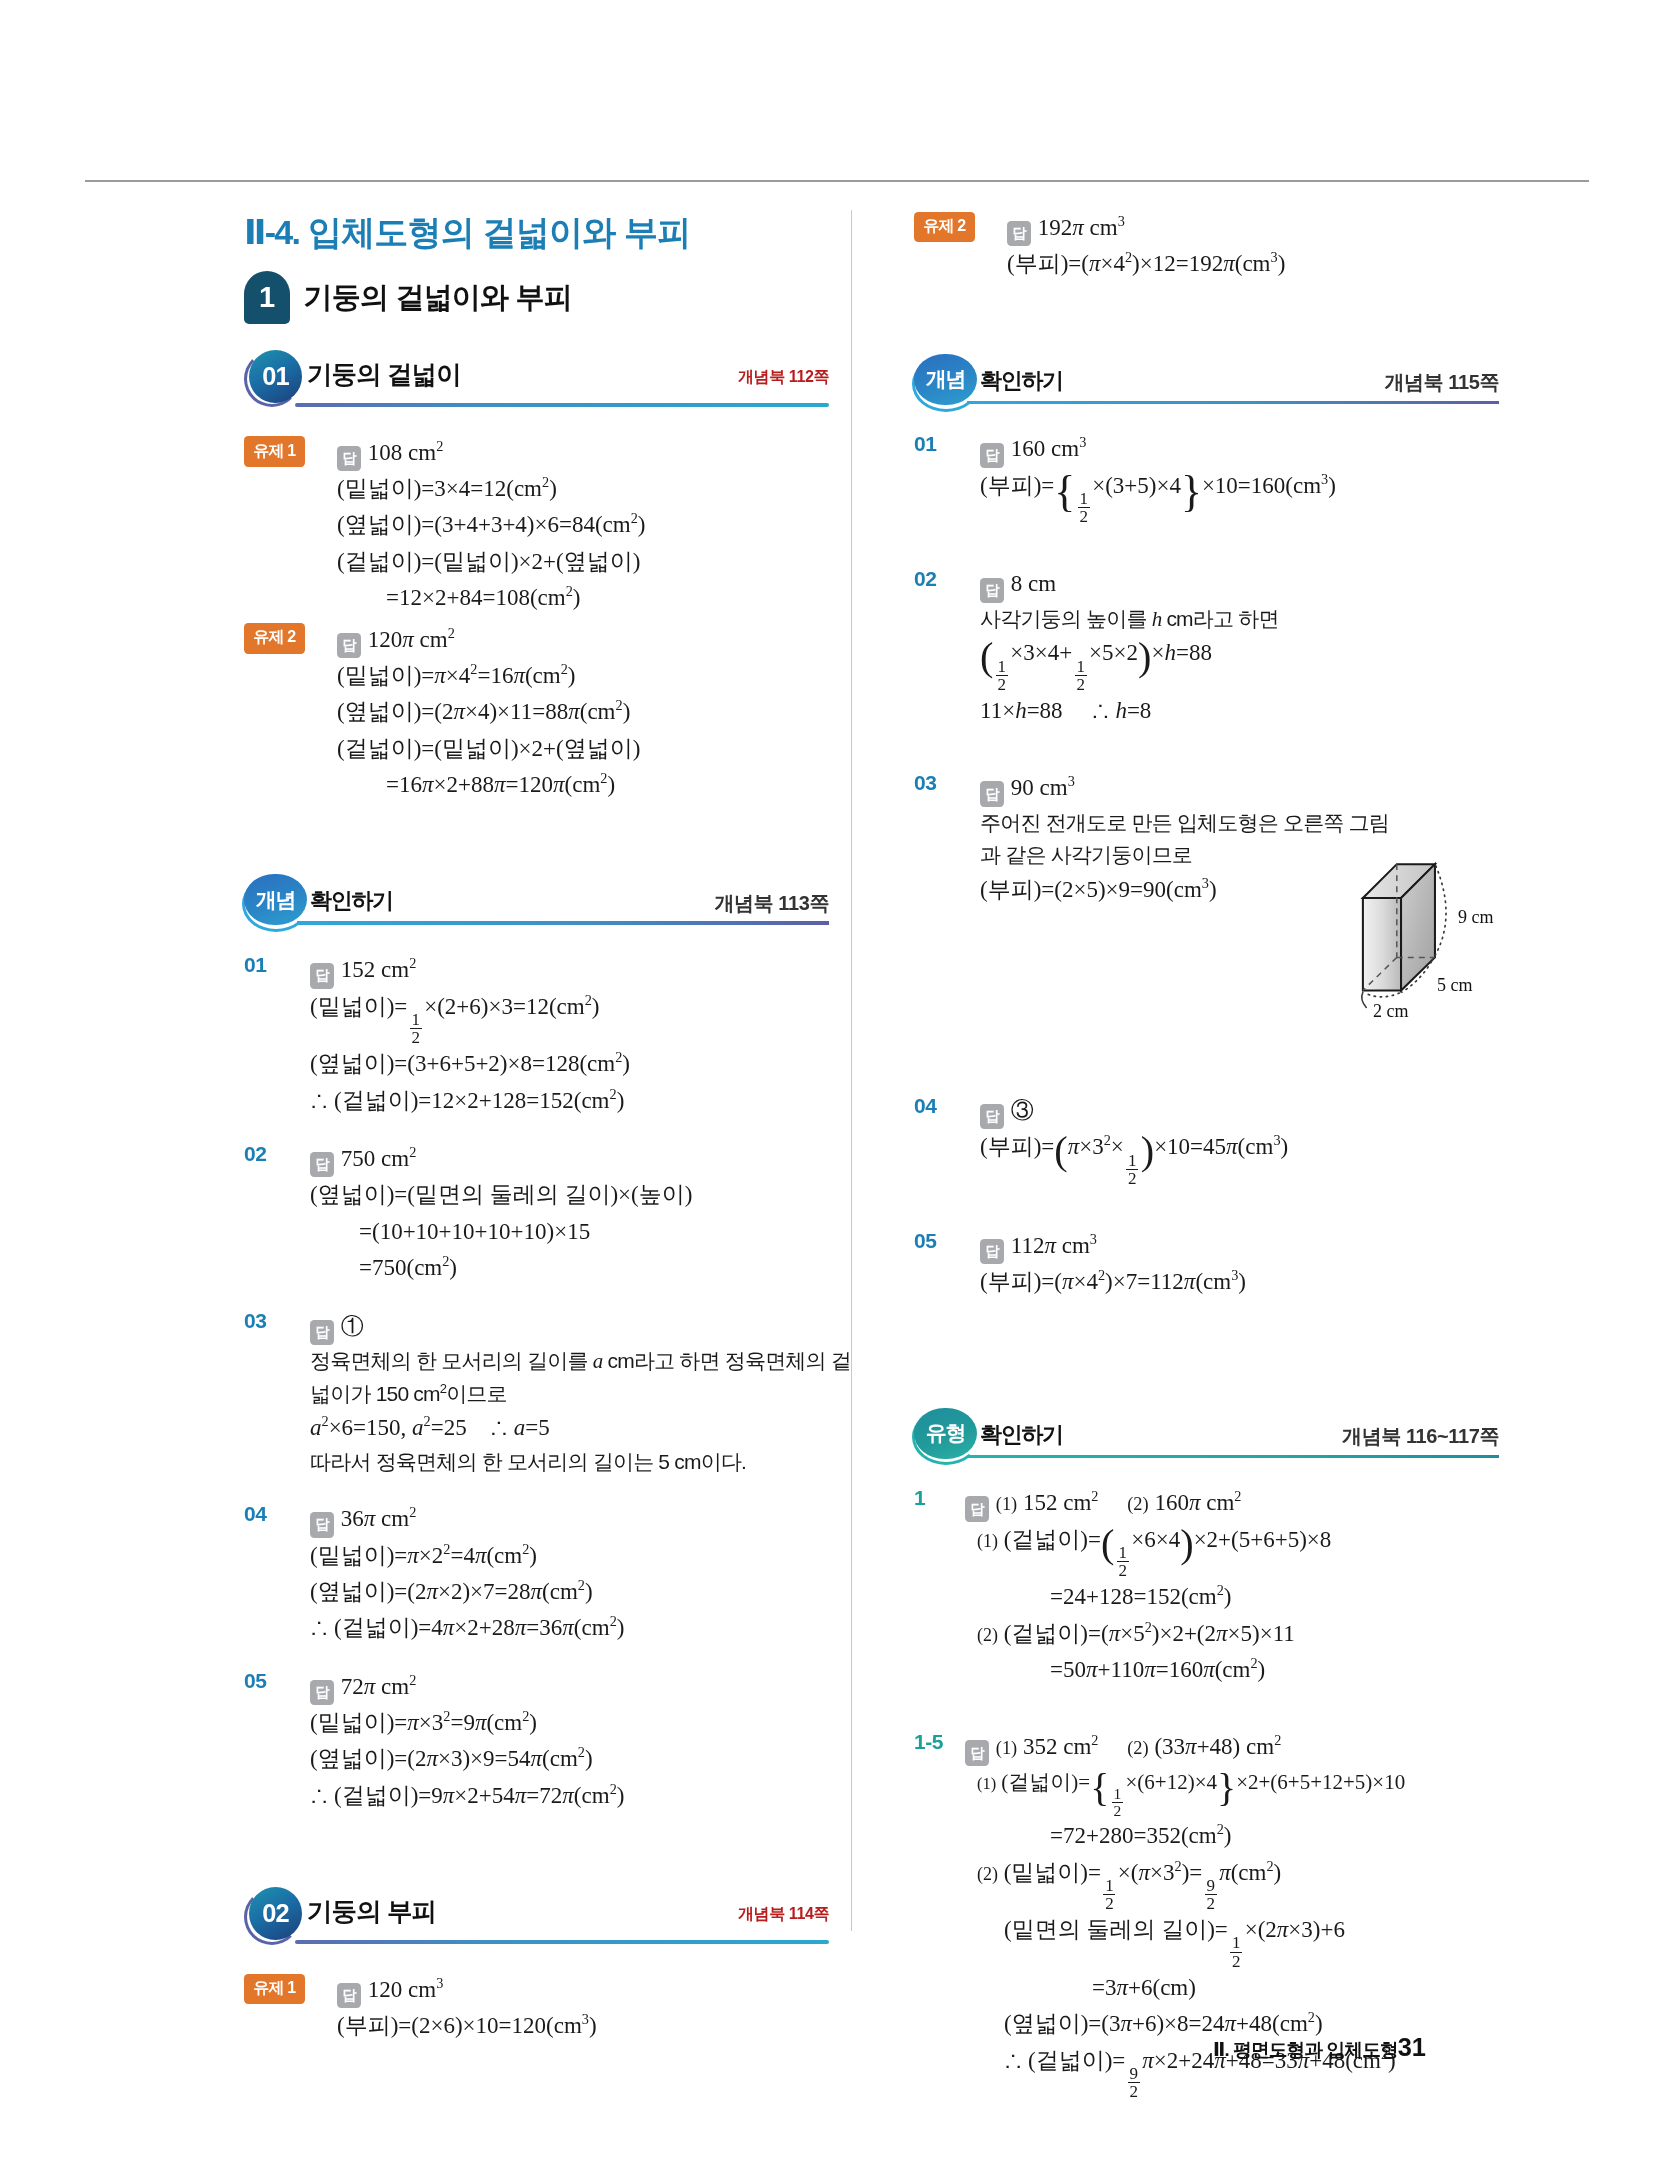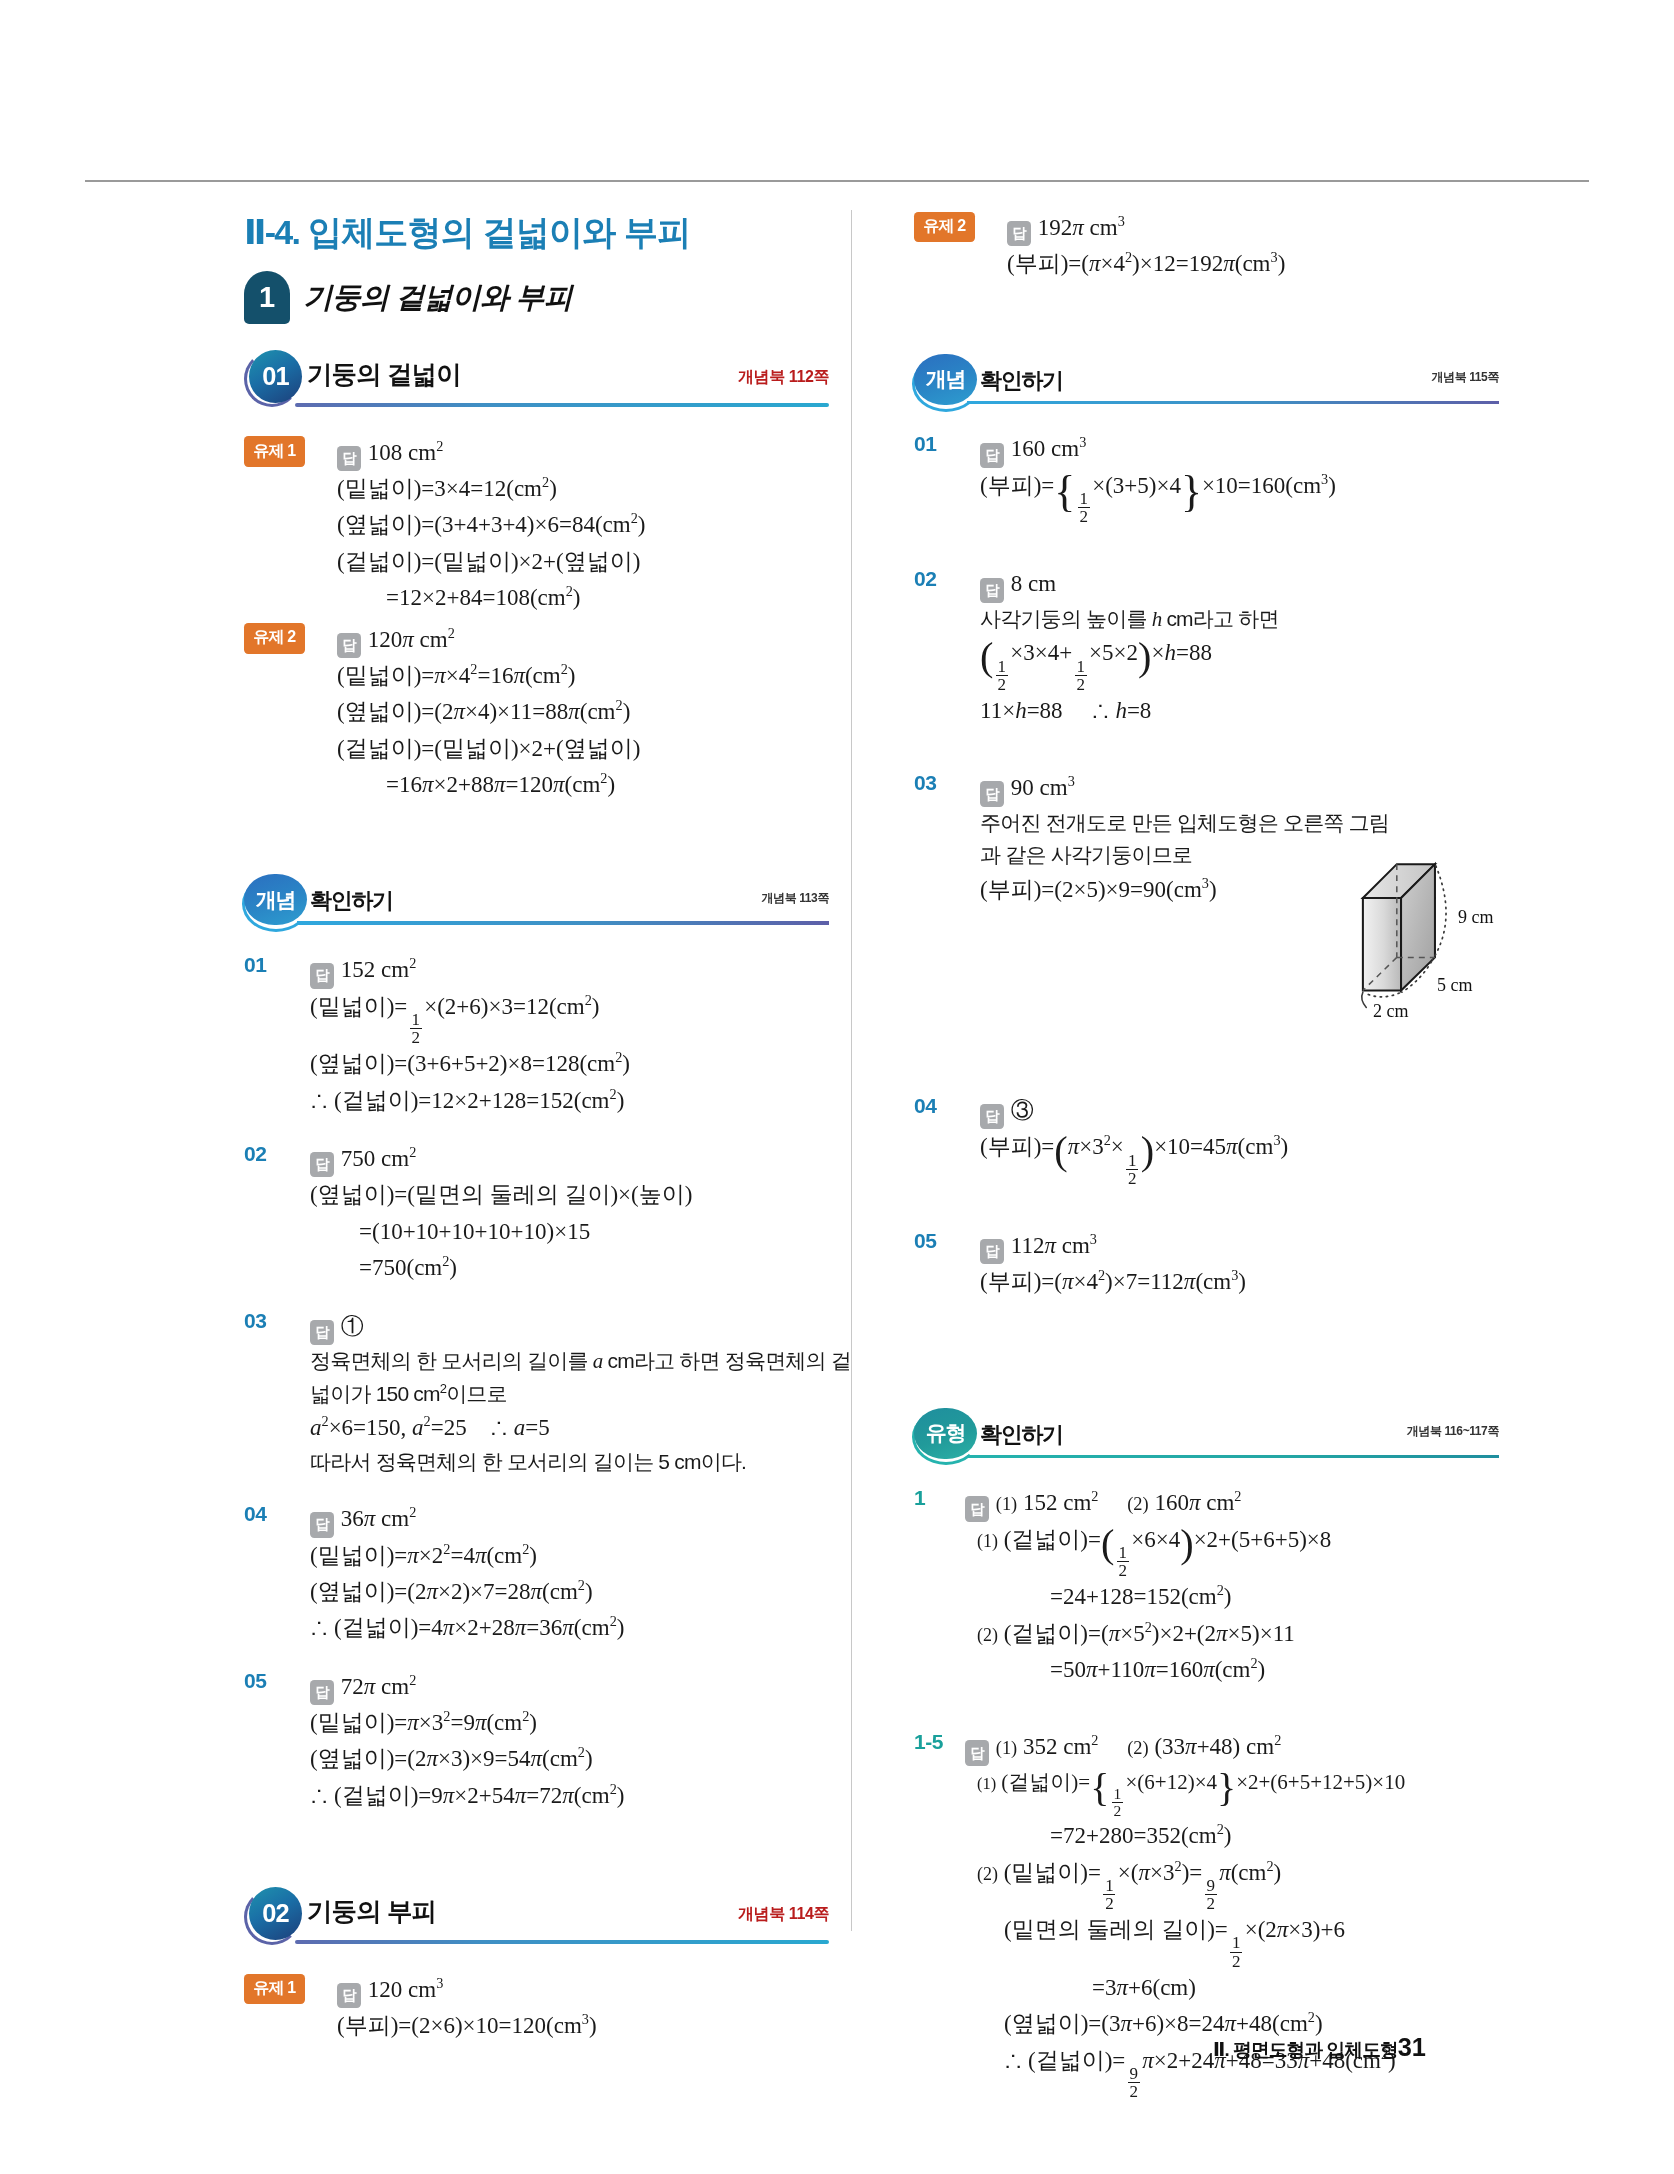--- a/index.html
+++ b/index.html
@@ -75,21 +75,20 @@
     display: flex;
     align-items: center;
     justify-content: center;
     flex: none;
   }
   .bigsec-label {
     font-size: 29px;
     font-weight: bold;
     color: #111;
     letter-spacing: -0.8px;
-    font-style: italic;
   }
 
   
   .subsec {
     position: relative;
     margin: 0 0 22px 0;
     height: 63px;
   }
   .subsec-ring {
     position: absolute;
@@ -184,21 +183,21 @@
     position: absolute;
     left: 66px; top: 12px;
     font-size: 22px;
     font-weight: bold;
     letter-spacing: -1.3px;
     color: #111;
   }
   .confirm-ref {
     position: absolute;
     right: 0; top: 15.3px;
-    font-size: 12px;
+    font-size: 20px;
     font-weight: bold;
     color: #333;
     letter-spacing: -0.4px;
   }
   .confirm-rule {
     position: absolute;
     left: 53px; right: 0; top: 47px;
     height: 3.4px;
   }
   .confirm.blue .confirm-rule {

